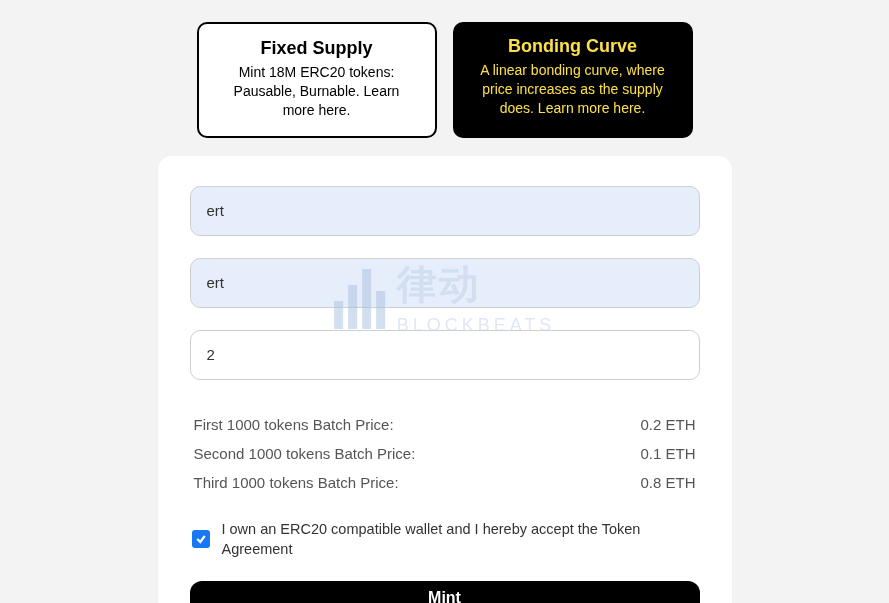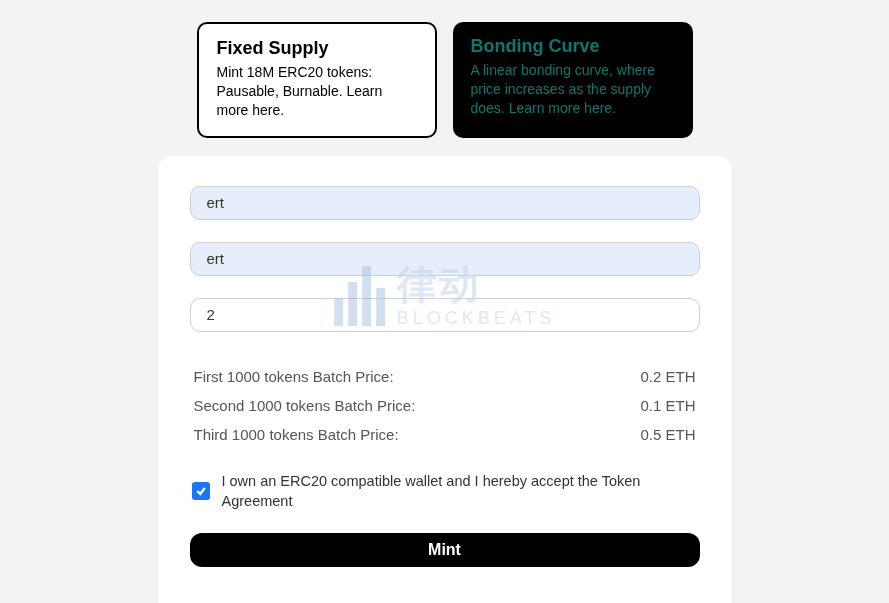--- a/index.html
+++ b/index.html
@@ -48,42 +48,43 @@
       line-height: 1;
     }
     .watermark-cn {
       font-size: 40px;
       font-weight: 600;
       letter-spacing: 2px;
     }
     .watermark-en {
       font-size: 18px;
       letter-spacing: 4px;
-      margin-top: 5px;
+      margin-top: 12px;
     }
     .cards-row {
       display: flex;
       gap: 16px;
       justify-content: center;
       padding-top: 22px;
+      text-align: center;
     }
     .option-card {
       width: 240px;
       border-radius: 10px;
       padding: 14px 18px 16px;
       cursor: pointer;
     }
     .option-card.light {
       background: #fff;
       border: 2px solid #000;
       color: #000;
     }
     .option-card.dark {
       background: #000;
-      color: #0f766e;
+      color: #fde047;
     }
     .option-title {
       font-size: 18px;
       font-weight: 600;
       margin-bottom: 4px;
     }
     .option-desc {
       font-size: 14px;
       line-height: 1.35;
     }
@@ -91,21 +92,21 @@
       background: #fff;
       border-radius: 14px;
       width: 574px;
       margin: 18px auto 0;
       padding: 30px 32px 0;
       box-shadow: 0 1px 2px rgba(0,0,0,0.04);
       height: 470px;
     }
     .form-input {
       width: 100%;
-      height: 34px;
+      height: 50px;
       border: 1px solid #cfcfcf;
       border-radius: 10px;
       padding: 0 16px;
       font-size: 15px;
       margin-bottom: 22px;
       background: #e6eefb;
       color: #333;
       outline: none;
     }
     .form-input.plain {
@@ -203,21 +204,21 @@
     <div class="price-row">
       <span>First 1000 tokens Batch Price:</span>
       <span>0.2 ETH</span>
     </div>
     <div class="price-row">
       <span>Second 1000 tokens Batch Price:</span>
       <span>0.1 ETH</span>
     </div>
     <div class="price-row">
       <span>Third 1000 tokens Batch Price:</span>
-      <span>0.5 ETH</span>
+      <span>0.8 ETH</span>
     </div>
   </div>
 
   <div class="agree-row">
     <div class="checkbox">
       <svg viewBox="0 0 16 16">
           <polyline points="3,8 7,12 13,4"></polyline>
         </svg>
     </div>
     <div class="agree-text">I own an ERC20 compatible wallet and I hereby accept the Token Agreement</div>

